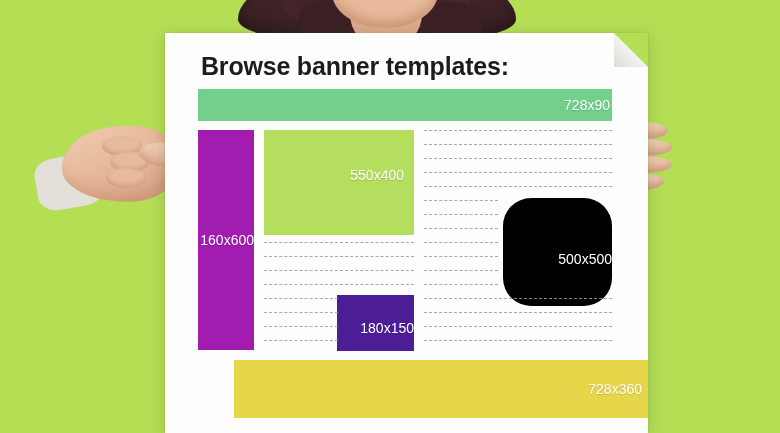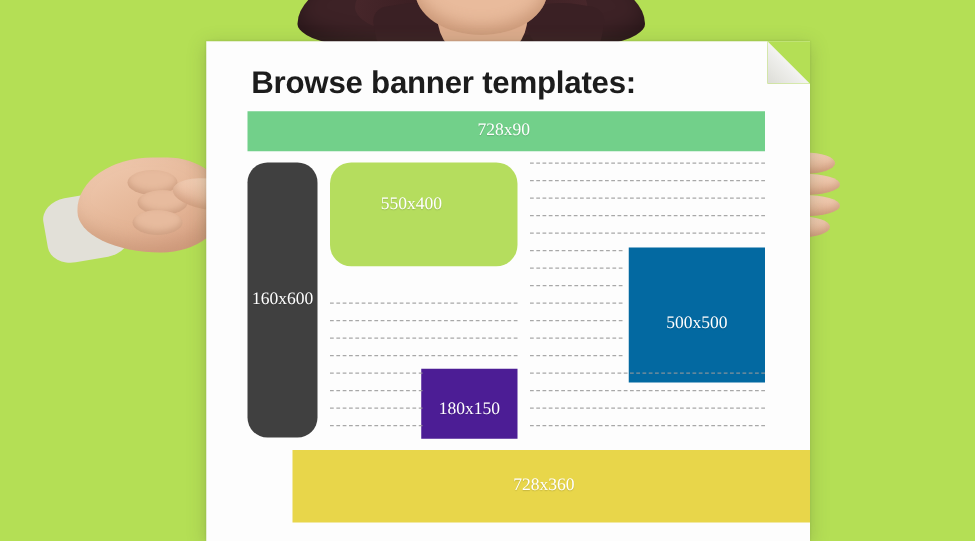--- a/index.html
+++ b/index.html
@@ -182,31 +182,30 @@
     font-weight: bold;
     color: #1c1c1c;
     letter-spacing: -0.2px;
     white-space: nowrap;
   }
 
   .banner {
     position: absolute;
     display: flex;
     align-items: center;
-    justify-content: center;
+    justify-content: flex-end;
     color: #ffffff;
     font-size: 14px;
     text-shadow: 0 1px 1px rgba(0,0,0,.16);
     overflow: hidden;
-    font-family: Liberation Serif, serif;
   }
 
   #b-728x90  { left: 33px;  top: 56px;  width: 414px; height: 32px; background: #72d08a; }
   #b-160x600 { left: 33px;  top: 97px;  width: 56px;  height: 220px; background: #e49a5e; }
-  #b-550x400 { left: 99px;  top: 97px;  width: 150px; height: 83px; background: #b5dd5e; border-radius: 17px; }
+  #b-550x400 { left: 99px;  top: 97px;  width: 150px; height: 105px; background: #b5dd5e; }
   #b-180x150 { left: 172px; top: 262px; width: 77px;  height: 56px;  background: #9a62e8; }
   #b-500x500 { left: 338px; top: 165px; width: 109px; height: 108px; background: #5f9beb; }
   #b-728x360 { left: 33px;  top: 327px; width: 414px; height: 58px;  background: #e8d64a; }
 
   #b-550x400 .cap { transform: translate(-10px, -8px); }
   #b-160x600 .cap { margin-left: 0; white-space: nowrap; }
   #b-500x500 .cap { transform: translate(0, 7px); }
   #b-180x150 .cap { transform: translate(0, 5px); }
   #b-728x360 .cap { transform: translate(-6px, 0); }
   #b-728x90  .cap { transform: translate(-2px, 0); }
@@ -292,33 +291,33 @@
         <div class="ln"></div>
         <div class="ln"></div>
         <div class="ln"></div>
         <div class="ln"></div>
       </div>
 
       <div class="banner" id="b-728x90" style="background: rgb(114, 208, 138);">
         <span class="cap">728x90</span>
       </div>
 
-      <div class="banner" id="b-160x600" style="background: #404040; border-radius: 16px;">
+      <div class="banner" id="b-160x600" style="background: #a21caf;">
         <span class="cap">160x600</span>
       </div>
 
       <div class="banner" id="b-550x400" style="background: rgb(181, 221, 94);">
         <span class="cap">550x400</span>
       </div>
 
       <div class="banner" id="b-180x150" style="background: #4c1d95;">
         <span class="cap">180x150</span>
       </div>
 
-      <div class="banner" id="b-500x500" style="background: #0369a1;">
+      <div class="banner" id="b-500x500" style="background: #000000; border-radius: 28px;">
         <span class="cap">500x500</span>
       </div>
 
       <div class="banner" id="b-728x360" style="background: rgb(232, 214, 74); margin-left: 36px;">
         <span class="cap">728x360</span>
       </div>
 
     </div>
   </div>
 </div>

